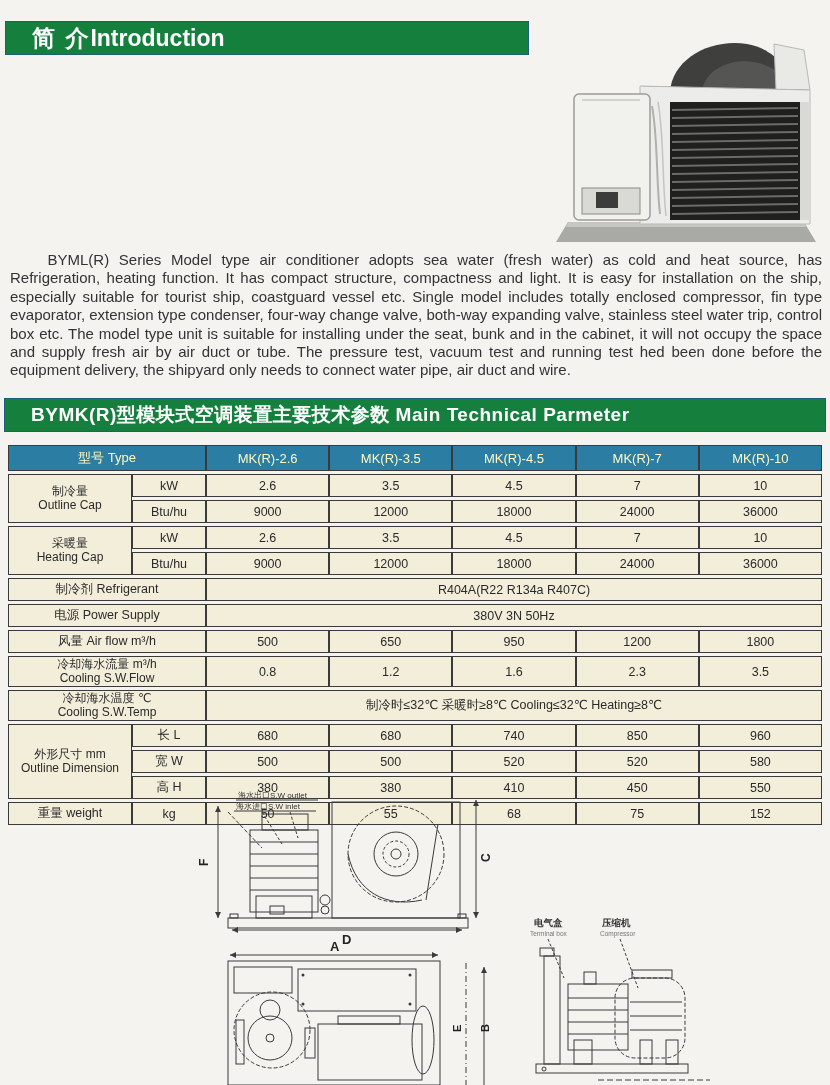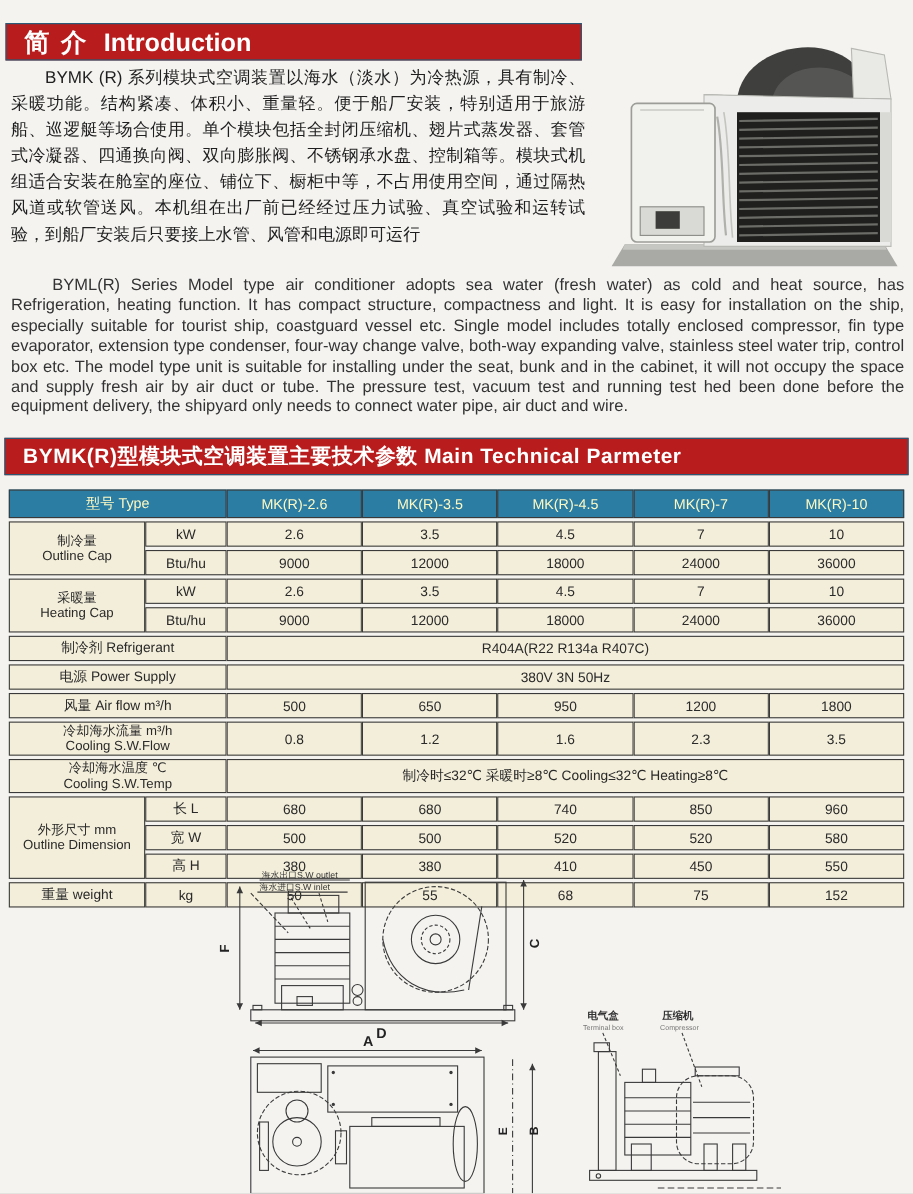--- a/index.html
+++ b/index.html
@@ -2,27 +2,27 @@
 <html><head>
 <meta charset="utf-8">
 <style>
   html,body { margin:0; padding:0; background:#d8d8d4; }
   .page {
     position:relative; width:830px; height:1085px; margin:0 auto;
     background:#f4f3f0; overflow:hidden;
     font-family:"Liberation Sans","DejaVu Sans",sans-serif; color:#222;
   }
   .titlebar {
-    position:absolute; background:#b91c1c; color:#ffffff; font-weight:bold;
-    display:flex; align-items:center; padding-left:16px; box-sizing:border-box;
+    position:absolute; background:#15803d; color:#ffffff; font-weight:bold;
+    display:flex; align-items:center; padding-left:26px; box-sizing:border-box;
     border:1px solid #1d5e7d;
   }
   #bar1 { left:5px; top:21px; width:524px; height:34px; font-size:23px; }
   #bar1 .zh { letter-spacing:2px; }
-  #bar1 .en { margin-left:14px; }
+  #bar1 .en { }
   #bar2 { left:4px; top:398px; width:822px; height:34px; font-size:19px; letter-spacing:0.5px;text-align:center; }
 
   .para-zh {
     position:absolute; left:10px; top:59px; width:522px;
     font-size:15.5px; line-height:23.8px; color:#1f1f1f;
     text-align:justify; text-indent:2em;
   }
   .para-en {
     position:absolute; left:10px; top:251px; width:812px;
     font-size:15px; line-height:18.4px; color:#333;
@@ -50,21 +50,20 @@
 </head>
 <body>
 
 <div class="page">
 
   <div class="titlebar" id="bar1">
     <span class="zh">简  介</span>
     <span class="en">Introduction</span>
   </div>
 
-  <div class="para-zh">BYMK (R) 系列模块式空调装置以海水（淡水）为冷热源，具有制冷、采暖功能。结构紧凑、体积小、重量轻。便于船厂安装，特别适用于旅游船、巡逻艇等场合使用。单个模块包括全封闭压缩机、翅片式蒸发器、套管式冷凝器、四通换向阀、双向膨胀阀、不锈钢承水盘、控制箱等。模块式机组适合安装在舱室的座位、铺位下、橱柜中等，不占用使用空间，通过隔热风道或软管送风。本机组在出厂前已经经过压力试验、真空试验和运转试验，到船厂安装后只要接上水管、风管和电源即可运行</div>
 
   <svg class="photo" viewBox="0 0 274 220">
 
     <path d="M118,64 C120,30 160,10 195,16 C222,21 238,40 240,62 L118,64 Z" fill="#3f3f3d"></path>
     <path d="M150,62 C155,38 185,28 210,36 C228,42 236,52 237,62 Z" fill="#555553"></path>
 
     <polygon points="222,16 252,22 258,62 224,62" fill="#e9e9e6" stroke="#b8b8b4" stroke-width="1"></polygon>
 
     <polygon points="16,194 252,194 264,214 4,214" fill="#a9a9a6"></polygon>
     <polygon points="16,194 252,194 254,199 14,199" fill="#c6c6c2"></polygon>

